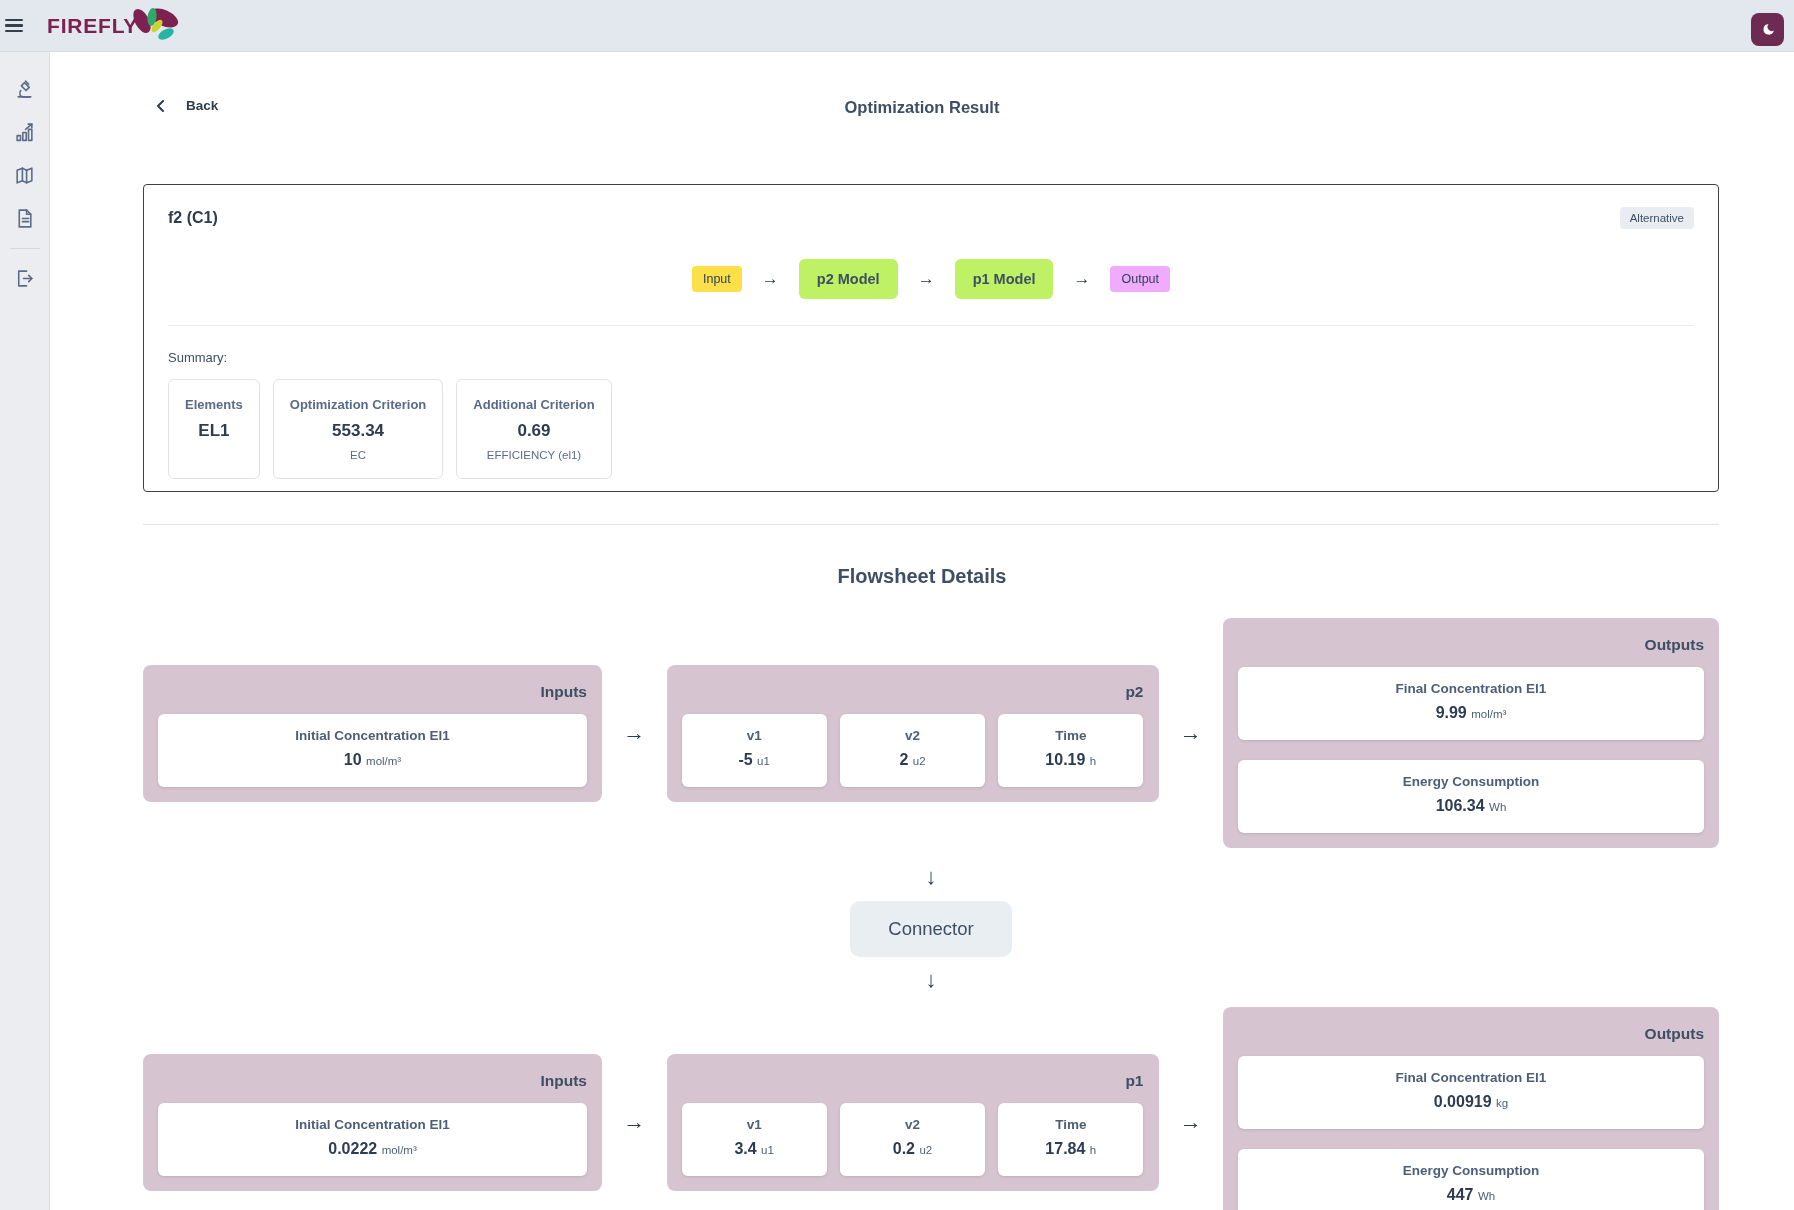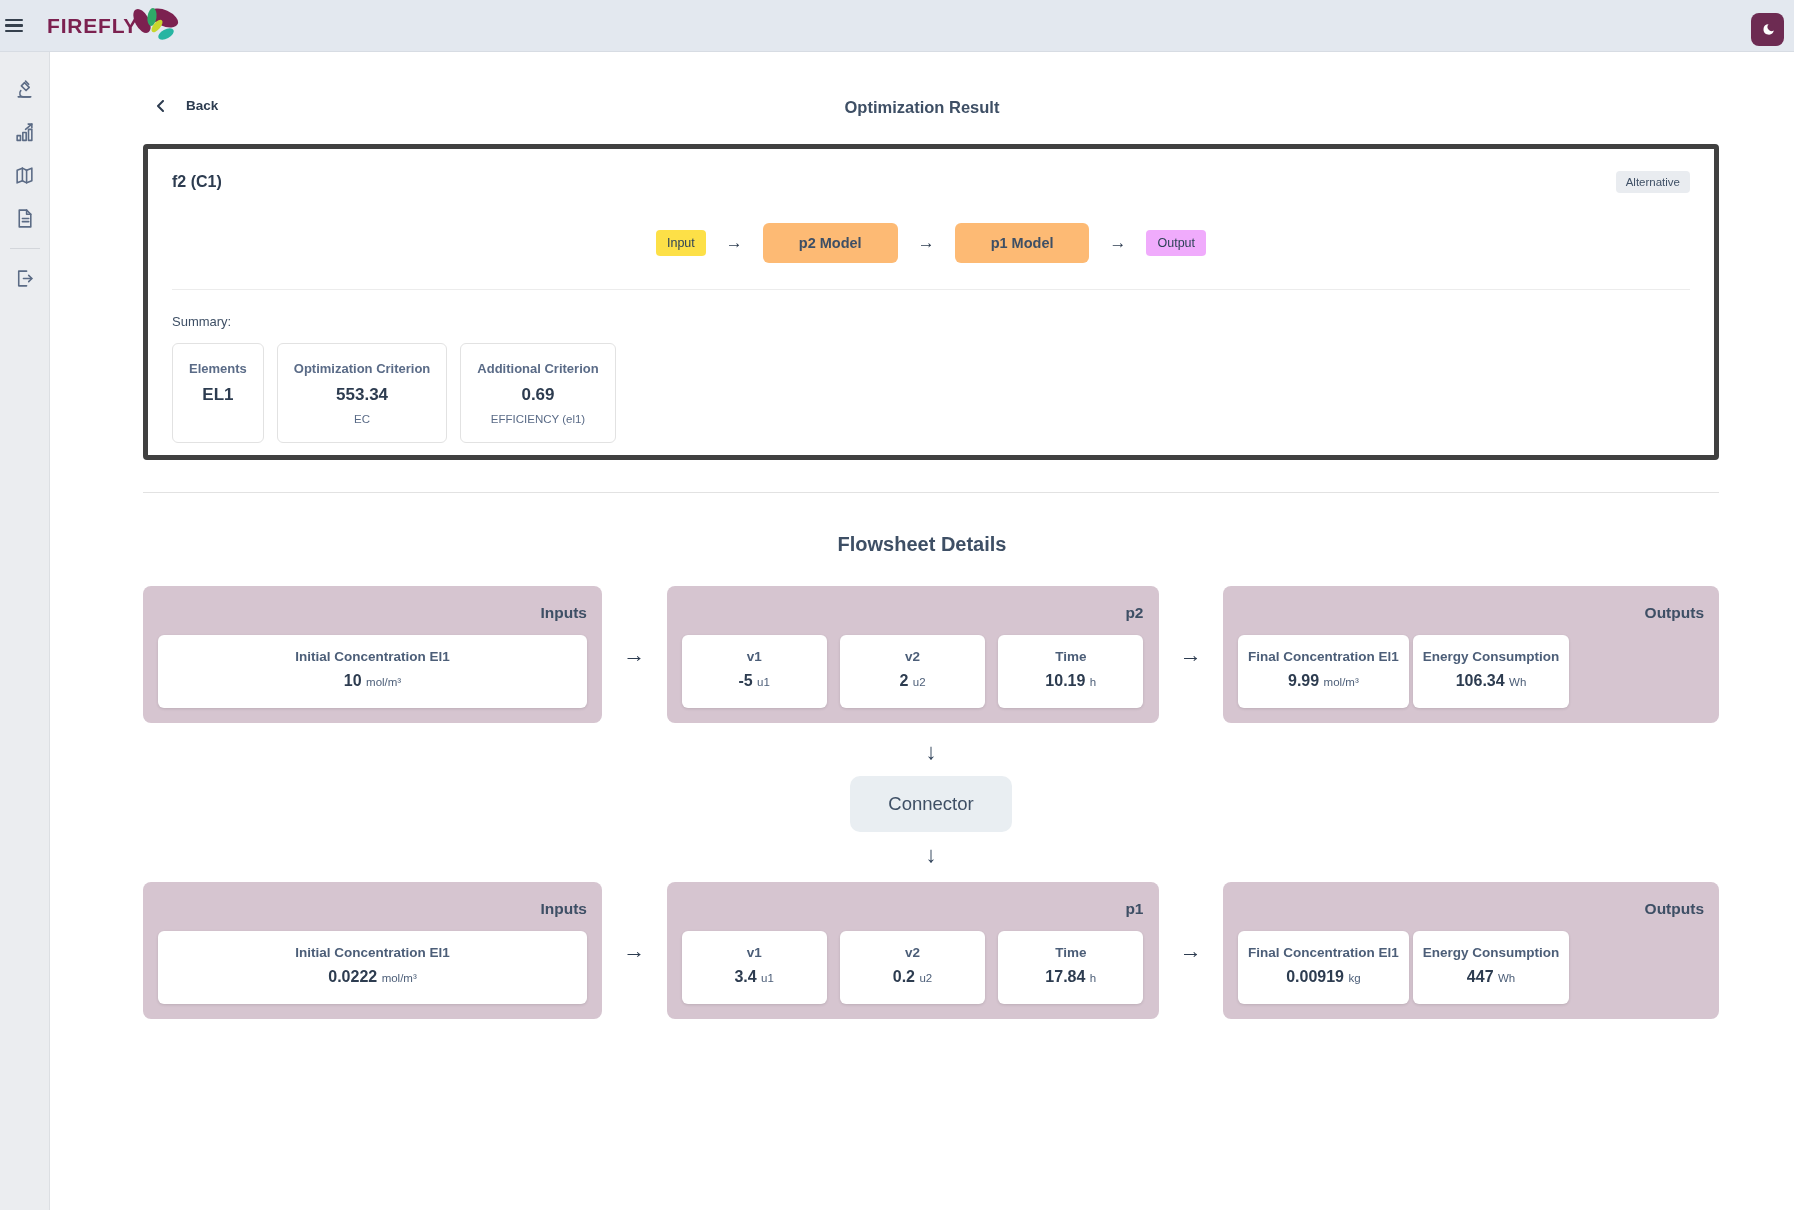--- a/index.html
+++ b/index.html
@@ -33,30 +33,30 @@
   .main { position:absolute; left:50px; top:52px; width:1744px; }
   .topbar { position:relative; height:22px; margin-top:46px; }
   .back-btn { position:absolute; left:106px; top:0; display:flex; align-items:center; gap:22px;
               background:none; border:none; cursor:pointer;
               font-family:"Liberation Sans", sans-serif;
               font-size:13.5px; font-weight:bold; color:#2d3c50; }
   .back-btn svg { stroke:#2d3c50; fill:none; stroke-width:2; stroke-linecap:round; stroke-linejoin:round; }
   .page-title { text-align:center; font-size:16.5px; font-weight:bold; color:#3e4f65; }
 
   
-  .result-card { margin-left:93px; margin-top:24px; width:1576px; background:#fff;
-                 border:5px solid #404040; border-radius:4px; padding:24px 24px 12px; position:relative; }
+  .result-card { margin-left:93px; margin-top:64px; width:1576px; background:#fff;
+                 border:1px solid #404040; border-radius:4px; padding:24px 24px 12px; position:relative; }
   .rc-title { font-size:16px; font-weight:bold; color:#2d3c50; }
   .rc-badge { position:absolute; right:24px; top:22px; background:#e9ecf0; color:#3e4f65;
               border-radius:4px; padding:5px 10px; font-size:11.5px; }
   .flow-row { margin-top:32px; display:flex; justify-content:center; align-items:center; gap:20px; }
   .chip { border-radius:4px; padding:6px 11px; font-size:12.5px; color:#2d4257; }
   .chip-input { background:#fde047; }
   .chip-output { background:#f0abfc; }
-  .model-box { background:#fdba74; border-radius:6px; padding:12px 36px; font-size:14.5px;
+  .model-box { background:#bef264; border-radius:6px; padding:12px 18px; font-size:14.5px;
                font-weight:bold; color:#3e4f65; }
   .flow-arrow { font-size:17px; font-weight:bold; color:#2d3c50; }
   .rc-divider { margin-top:26px; border-top:1px solid #ececec; }
   .sum-label { margin-top:24px; font-size:13px; color:#3e4f65; }
   .sum-row { margin-top:14px; display:flex; gap:13px; }
   .sum-card { border:1px solid #e2e2e2; border-radius:6px; padding:17px 16px 14px;
               text-align:center; min-width:88px; min-height:100px; }
   .sum-card-label { font-size:13px; font-weight:bold; color:#5a6b87; margin-bottom:9px; }
   .sum-card-value { font-size:17px; font-weight:bold; color:#2d3c50; }
   .sum-card-unit { font-size:11.5px; color:#5a6b87; margin-top:8px; }
@@ -74,21 +74,21 @@
   .fs-box-outputs { width:496px; }
   .fs-box-title { text-align:right; font-size:15.5px; font-weight:bold; color:#3e4f65;
                   margin:4px 0 13px; }
   .fs-card { background:#fff; border-radius:6px; padding:14px 10px 18px; text-align:center;
              box-shadow:0 1px 3px rgba(0,0,0,.12); }
   .fs-label { font-size:13.5px; font-weight:bold; color:#4c5e78; margin-bottom:8px; }
   .fs-value { font-size:16px; font-weight:bold; color:#2d3c50; }
   .fs-unit  { font-size:11.5px; font-weight:normal; color:#4c5e78; }
   .fs-proc-cards { display:flex; gap:13px; }
   .fs-proc-cards .fs-card { flex:1; }
-  .fs-out-cards { display:flex; gap:4px; }
+  .fs-out-cards { display:flex; flex-direction:column; gap:20px; }
   .fs-gap { flex:1; text-align:center; font-size:22px; font-weight:bold; color:#2d3c50; }
 
   
   .connector-col { margin-left:93px; width:1576px; text-align:center; margin-top:18px; }
   .v-arrow { font-size:22px; font-weight:bold; color:#33455c; line-height:1; }
   .connector-pill { display:inline-block; margin:13px 0 12px; background:#e9eef2; border-radius:10px;
                     padding:17px 38px; font-size:18.5px; color:#3e4f65; }
 </style>
 </head>
 <body>

